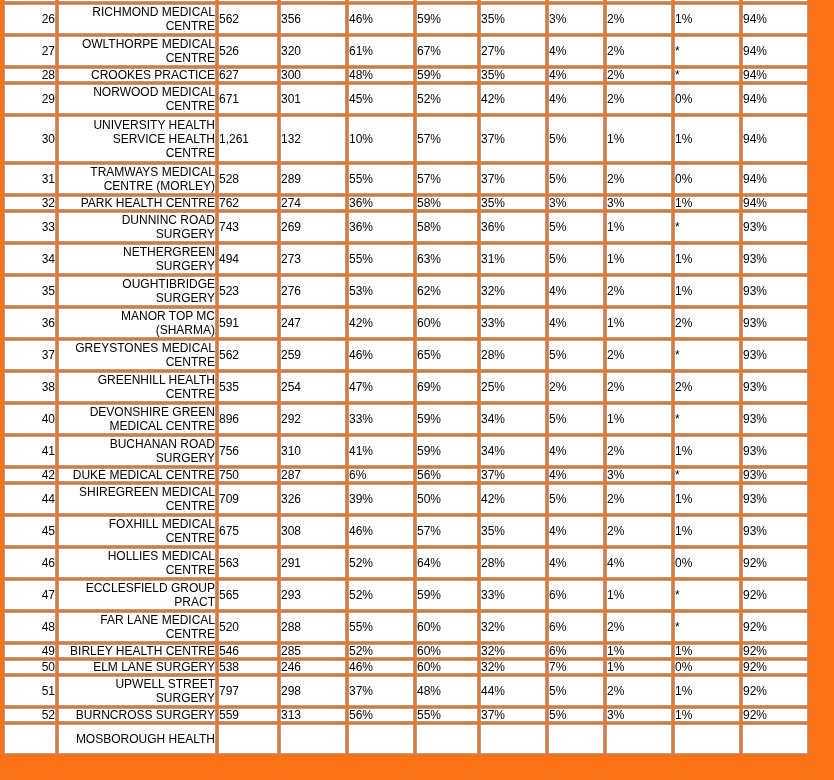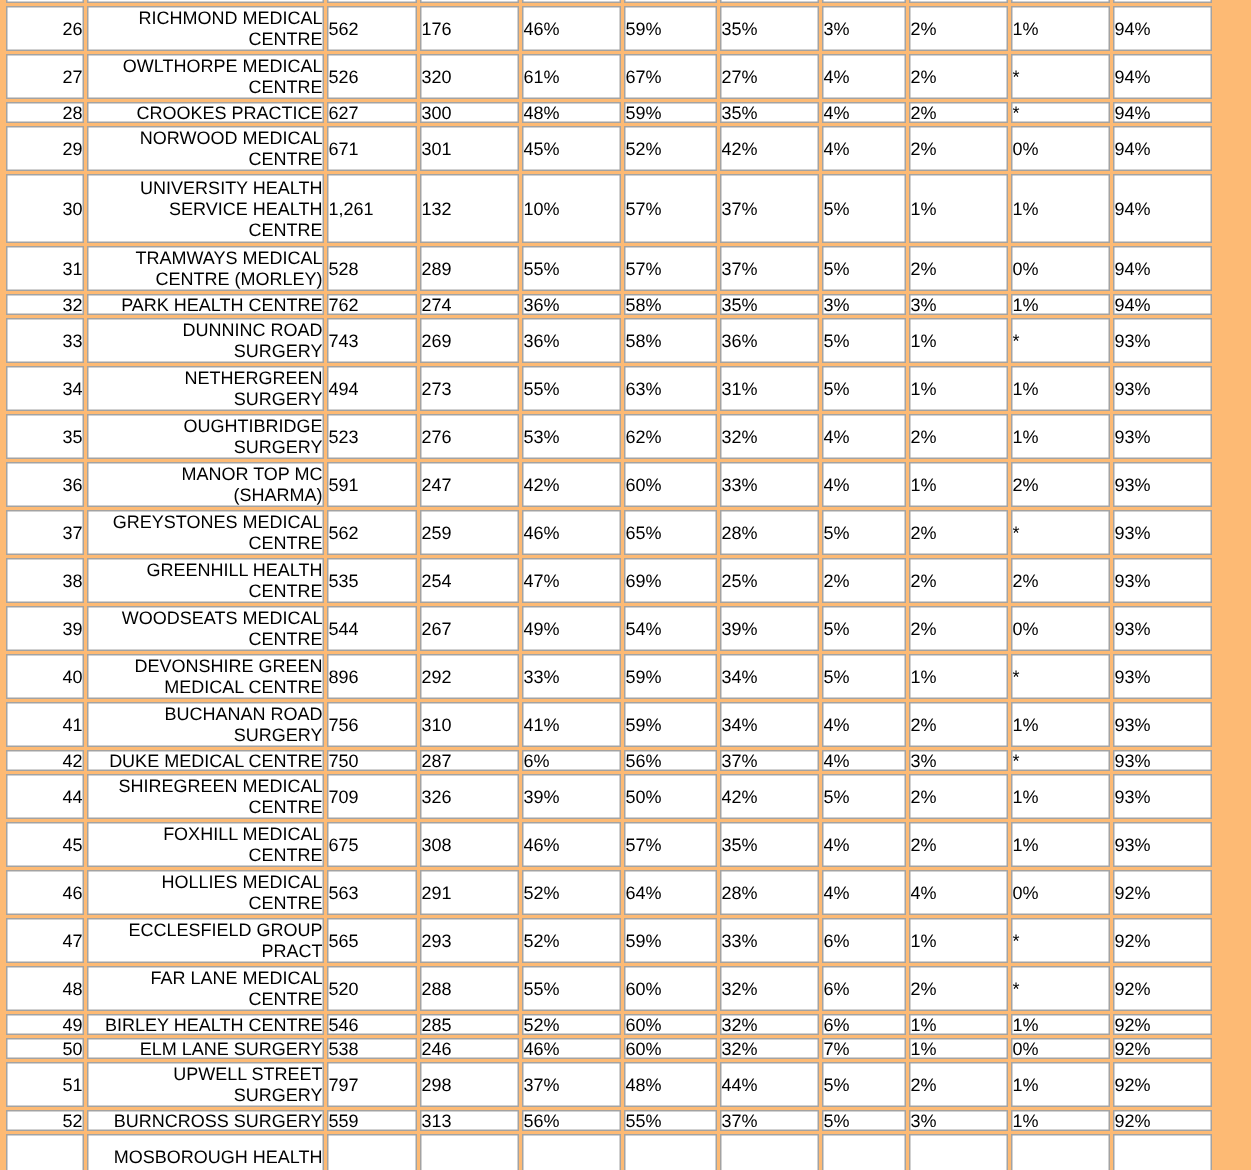--- a/index.html
+++ b/index.html
@@ -5,21 +5,21 @@
   html, body {
     margin: 0;
     padding: 0;
     background: #ffffff;
   }
   .viewport {
     position: relative;
     width: 834px;
     height: 780px;
     overflow: hidden;
-    background: #fdba74;
+    background: #f97316;
     font-family: "Liberation Sans", sans-serif;
   }
   table.report {
     position: absolute;
     left: 2px;
     top: -10px;
     border-collapse: separate;
     border-spacing: 2px;
     table-layout: fixed;
   }
@@ -85,21 +85,21 @@
         <td class="c-val"></td>
         <td class="c-val"></td>
         <td class="c-val"></td>
       </tr>
 
     <tr class="h2">
           <td class="c-num">26</td>
           <td class="c-name">RICHMOND MEDICAL
 CENTRE</td>
           <td class="c-val">562</td>
-          <td class="c-val">176</td>
+          <td class="c-val">356</td>
           <td class="c-val">46%</td>
           <td class="c-val">59%</td>
           <td class="c-val">35%</td>
           <td class="c-val">3%</td>
           <td class="c-val">2%</td>
           <td class="c-val">1%</td>
           <td class="c-val">94%</td>
         </tr>
         <tr class="h2">
           <td class="c-num">27</td>
@@ -262,34 +262,20 @@
           <td class="c-val">254</td>
           <td class="c-val">47%</td>
           <td class="c-val">69%</td>
           <td class="c-val">25%</td>
           <td class="c-val">2%</td>
           <td class="c-val">2%</td>
           <td class="c-val">2%</td>
           <td class="c-val">93%</td>
         </tr>
         <tr class="h2">
-          <td class="c-num">39</td>
-          <td class="c-name">WOODSEATS MEDICAL
-CENTRE</td>
-          <td class="c-val">544</td>
-          <td class="c-val">267</td>
-          <td class="c-val">49%</td>
-          <td class="c-val">54%</td>
-          <td class="c-val">39%</td>
-          <td class="c-val">5%</td>
-          <td class="c-val">2%</td>
-          <td class="c-val">0%</td>
-          <td class="c-val">93%</td>
-        </tr>
-        <tr class="h2">
           <td class="c-num">40</td>
           <td class="c-name">DEVONSHIRE GREEN
 MEDICAL CENTRE</td>
           <td class="c-val">896</td>
           <td class="c-val">292</td>
           <td class="c-val">33%</td>
           <td class="c-val">59%</td>
           <td class="c-val">34%</td>
           <td class="c-val">5%</td>
           <td class="c-val">1%</td>

